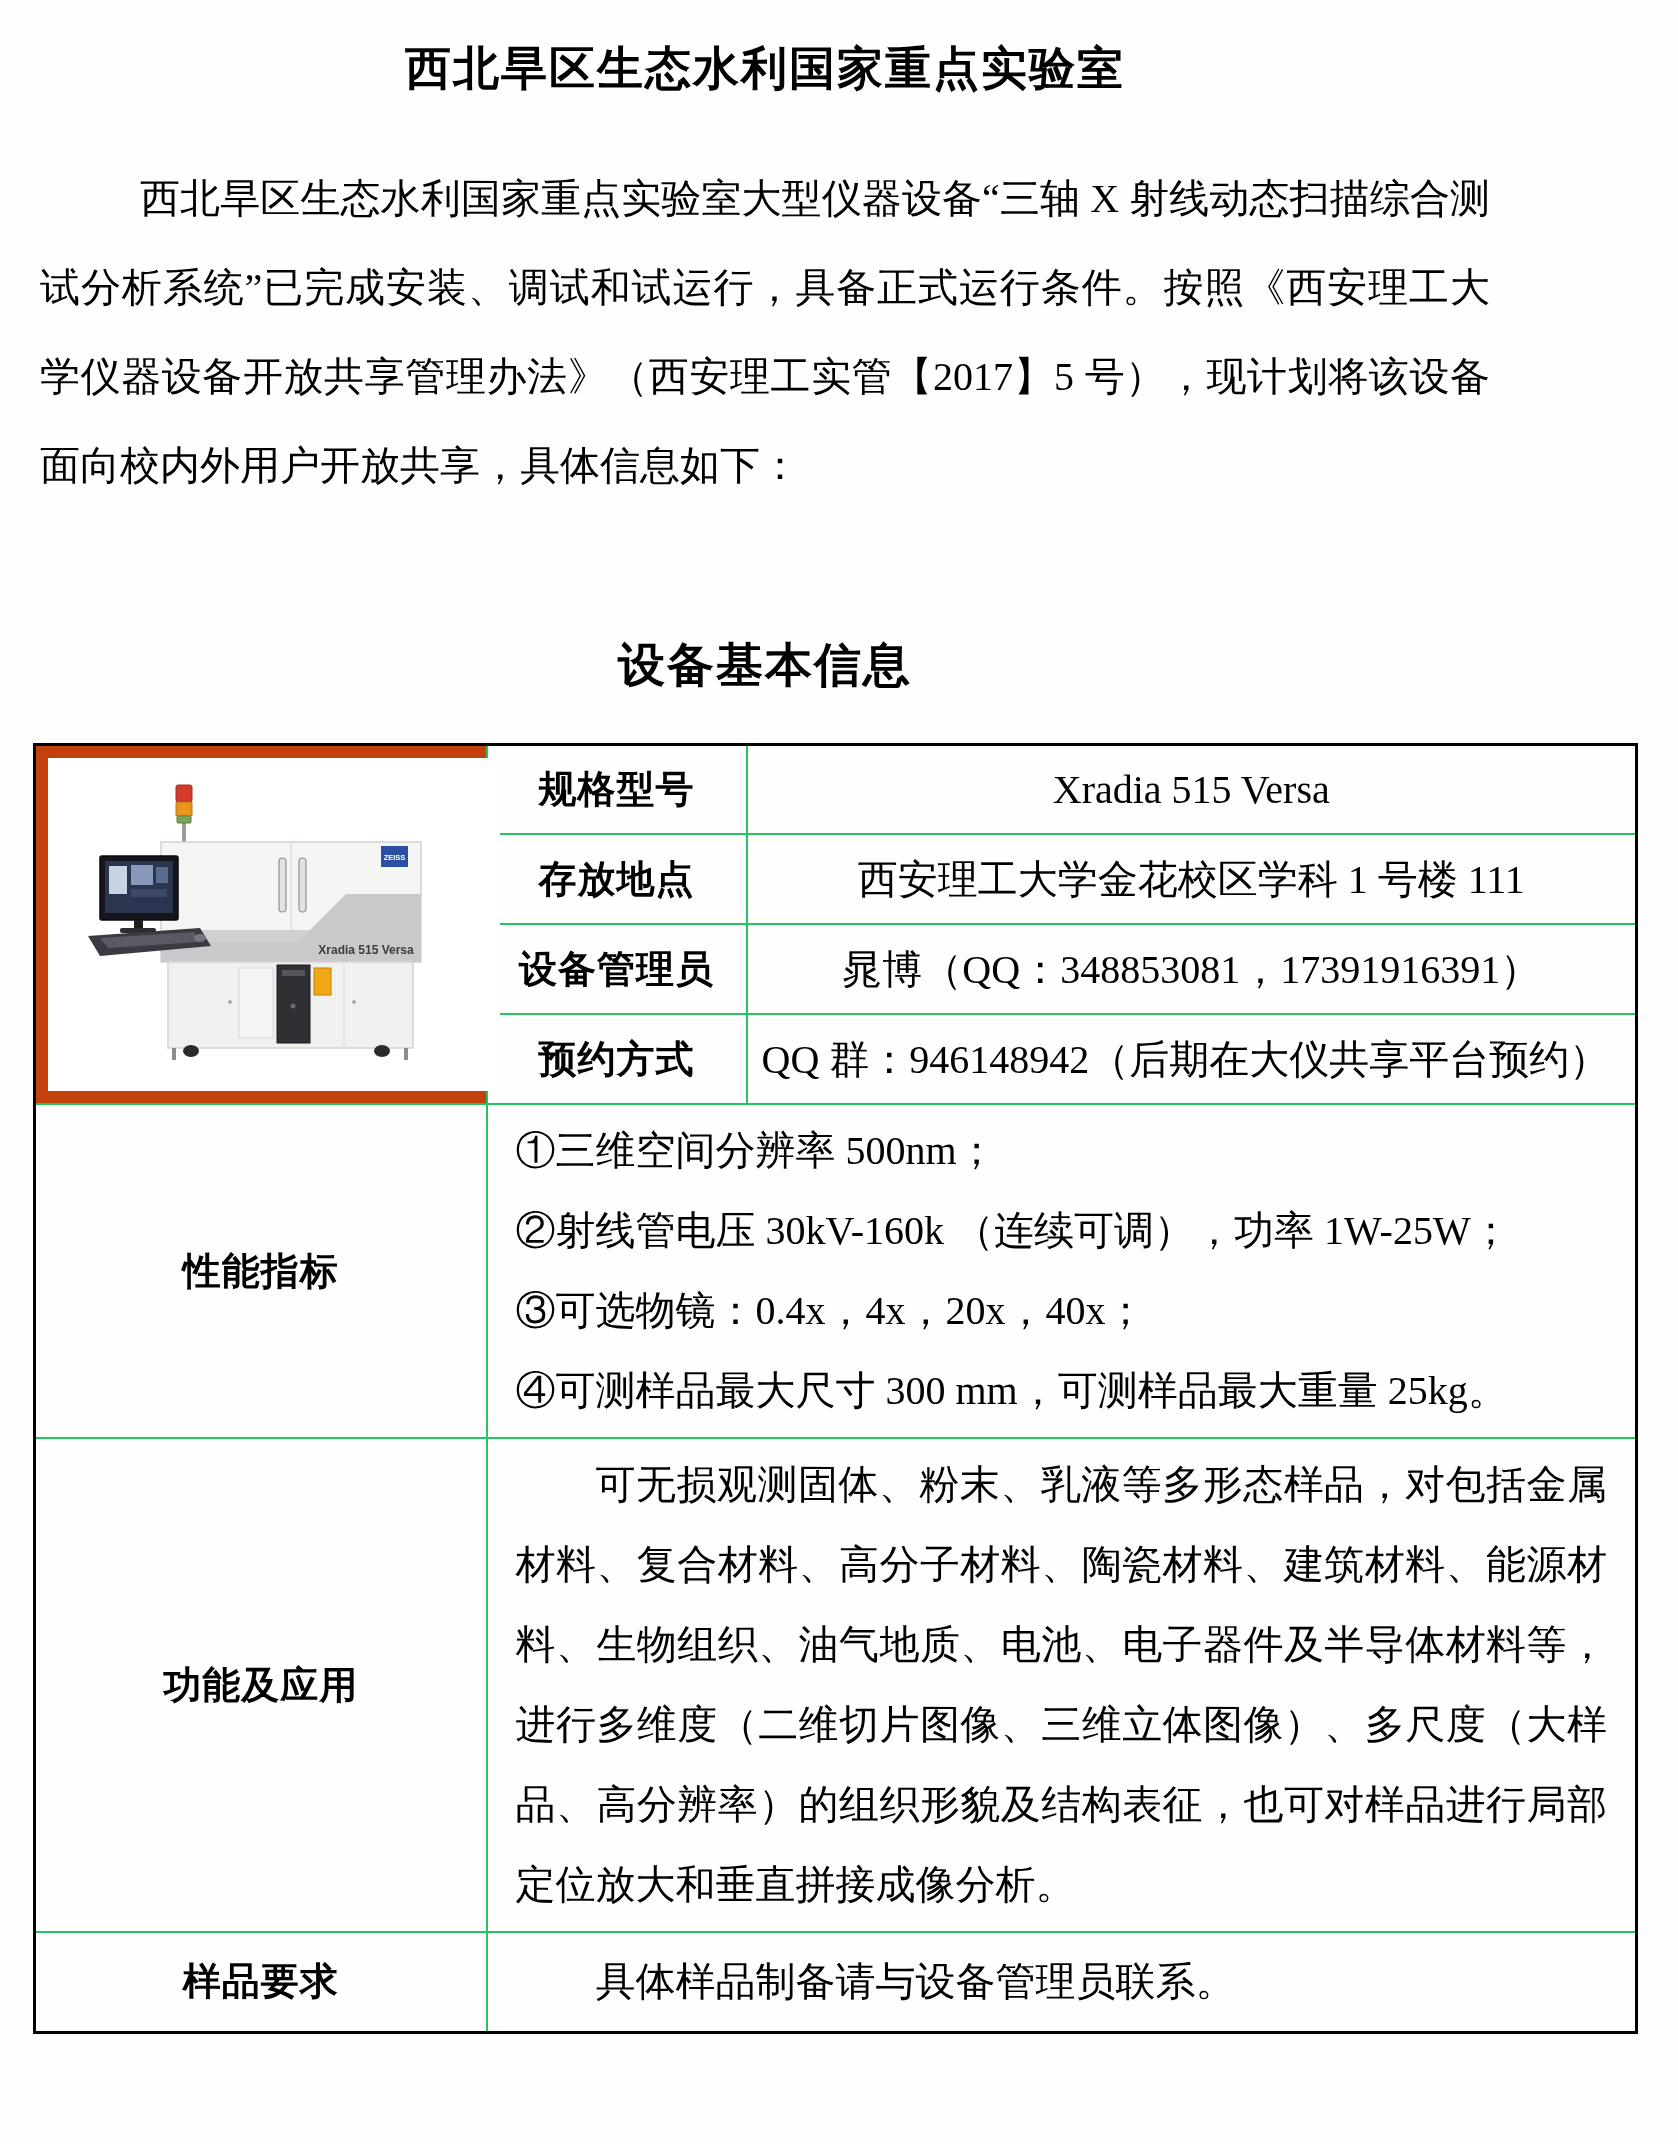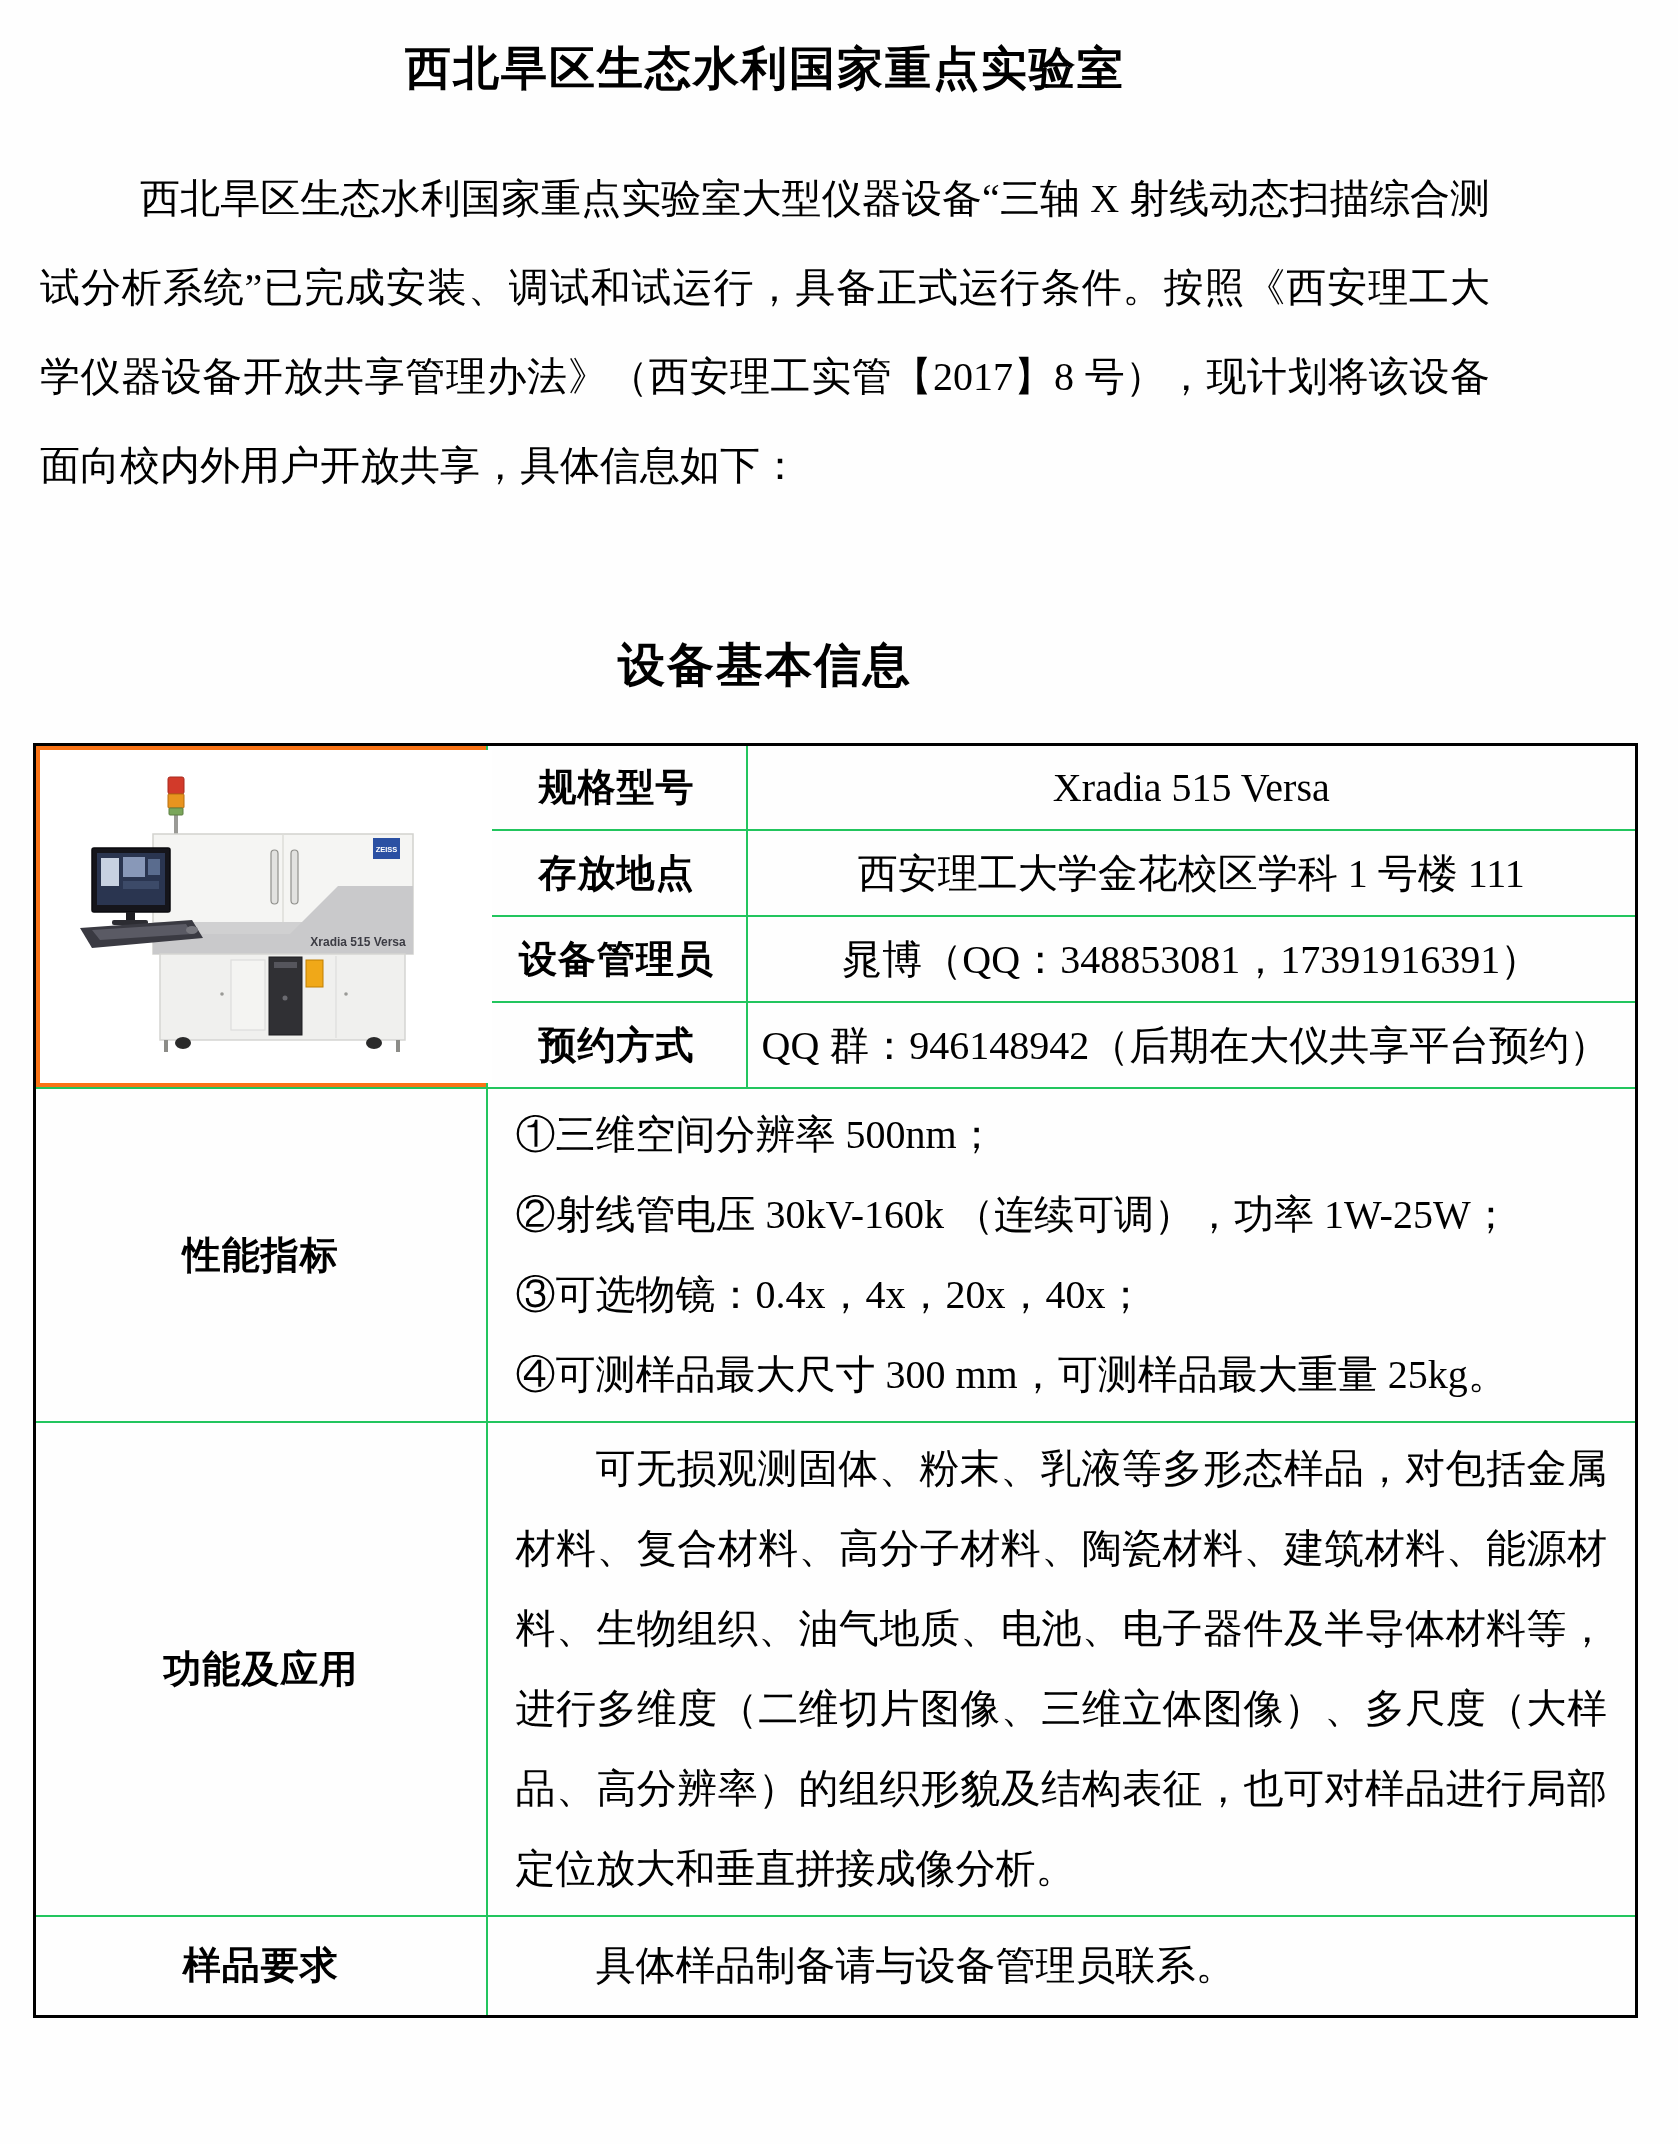--- a/index.html
+++ b/index.html
@@ -47,21 +47,21 @@
   table.equipment {
     margin-top: 49px;
     margin-left: 33px;
     width: 1602px;
     border-collapse: collapse;
     table-layout: fixed;
     border: 3px solid #000;
   }
   table.equipment td { border: 2px solid #22c55e; vertical-align: middle; }
 
-  td.photo-cell { padding: 4px; background: #f97316; }
+  td.photo-cell { padding: 12px; background: #c2410c; }
   td.head-cell {
     font-family: "Liberation Sans", "DejaVu Sans", sans-serif;
     font-weight: 700;
     font-size: 38px;
     text-align: center;
     letter-spacing: 1px;
   }
   td.value-cell { font-size: 40px; text-align: center; }
   td.content-cell { font-size: 40px; padding: 6px 28px; text-align: left; margin-left: 7px; }
   .spec-line { line-height: 80px; white-space: nowrap; }
@@ -75,21 +75,21 @@
 
   svg { display: block; }
 </style>
 </head>
 <body>
 
 <div class="page">
 
   <div class="text-col">
     <div class="doc-title first">西北旱区生态水利国家重点实验室</div>
-    <p class="intro">西北旱区生态水利国家重点实验室大型仪器设备“三轴 X 射线动态扫描综合测试分析系统”已完成安装、调试和试运行，具备正式运行条件。按照《西安理工大学仪器设备开放共享管理办法》（西安理工实管【2017】8 号），现计划将该设备面向校内外用户开放共享，具体信息如下：</p>
+    <p class="intro">西北旱区生态水利国家重点实验室大型仪器设备“三轴 X 射线动态扫描综合测试分析系统”已完成安装、调试和试运行，具备正式运行条件。按照《西安理工大学仪器设备开放共享管理办法》（西安理工实管【2017】5 号），现计划将该设备面向校内外用户开放共享，具体信息如下：</p>
     <div class="section-heading">设备基本信息</div>
   </div>
 
   <table class="equipment">
     <colgroup>
       <col style="width:452px">
         <col style="width:260px">
         <col style="width:890px">
     </colgroup>
 

